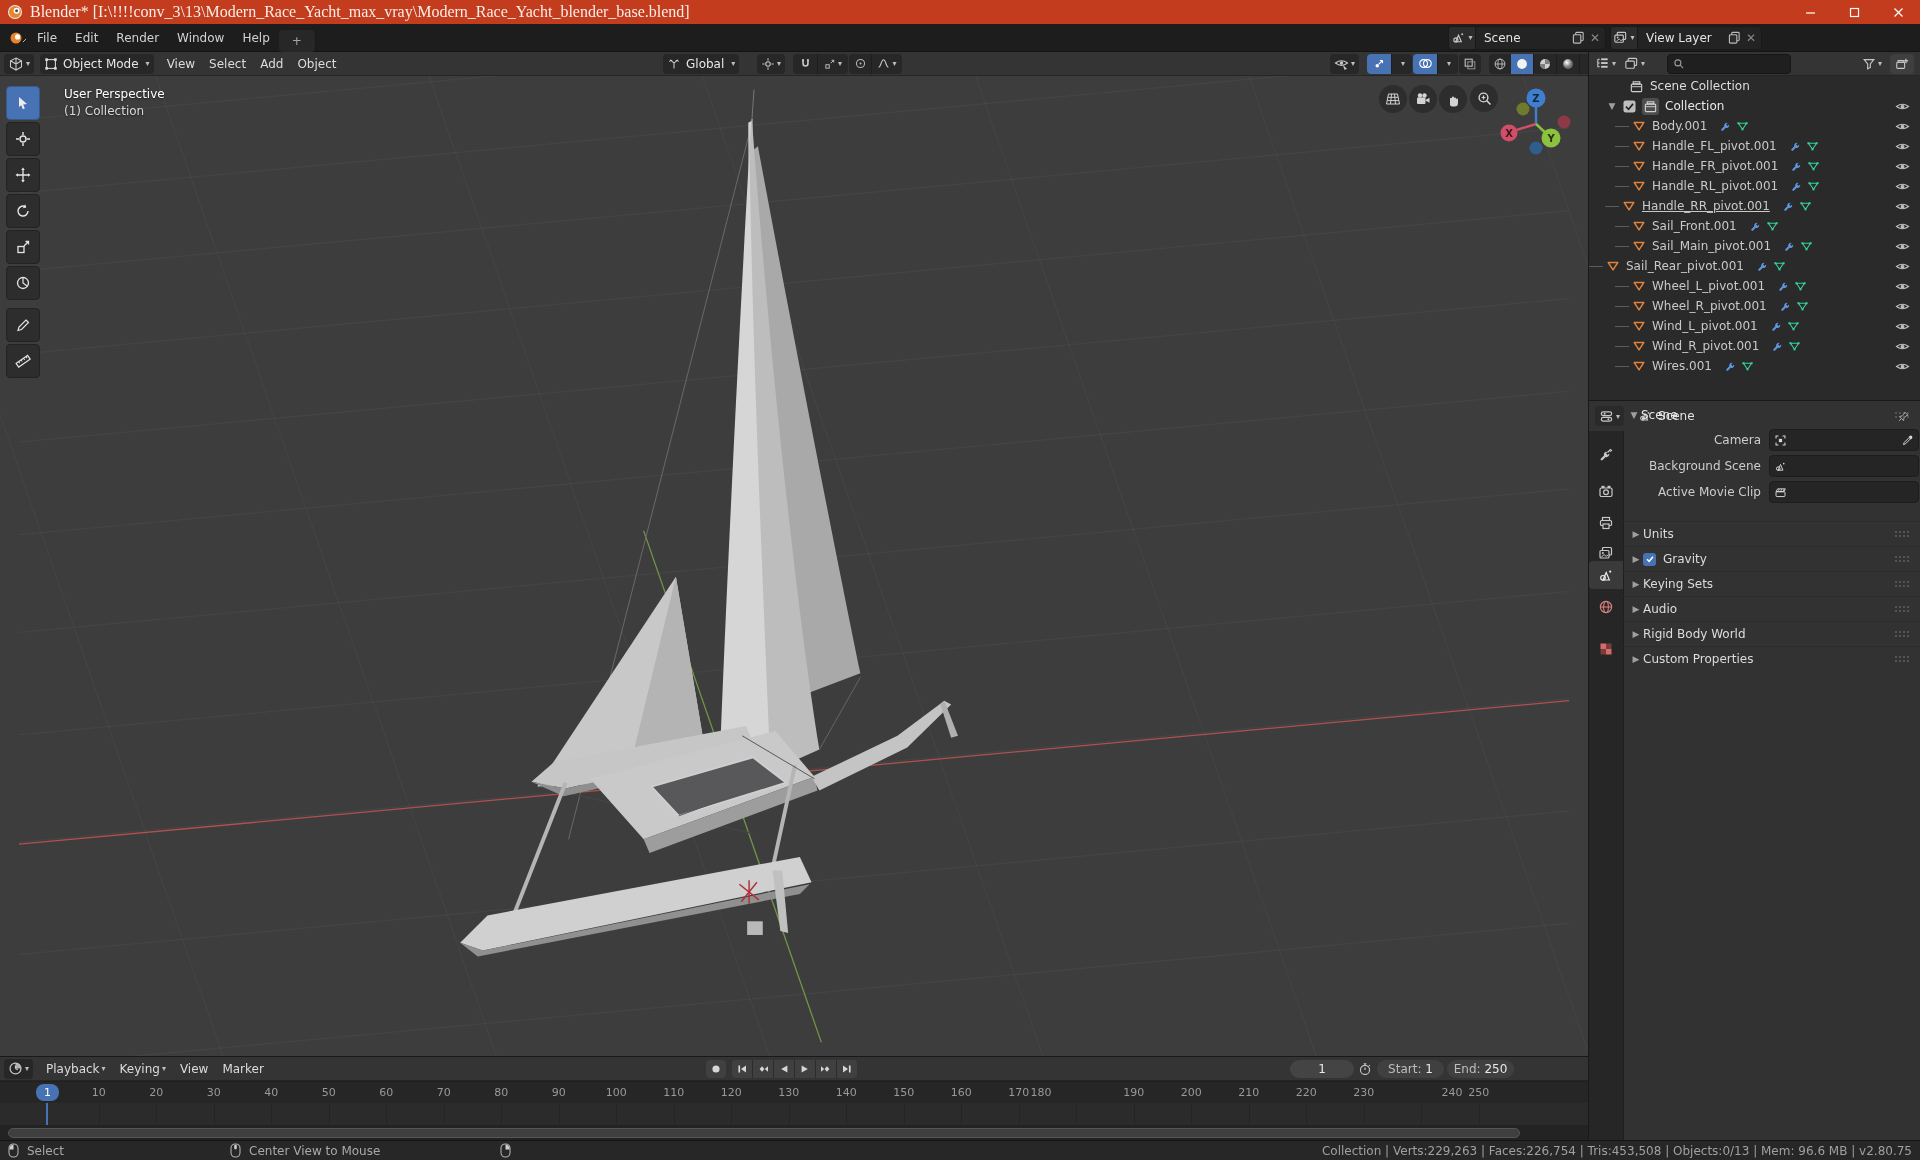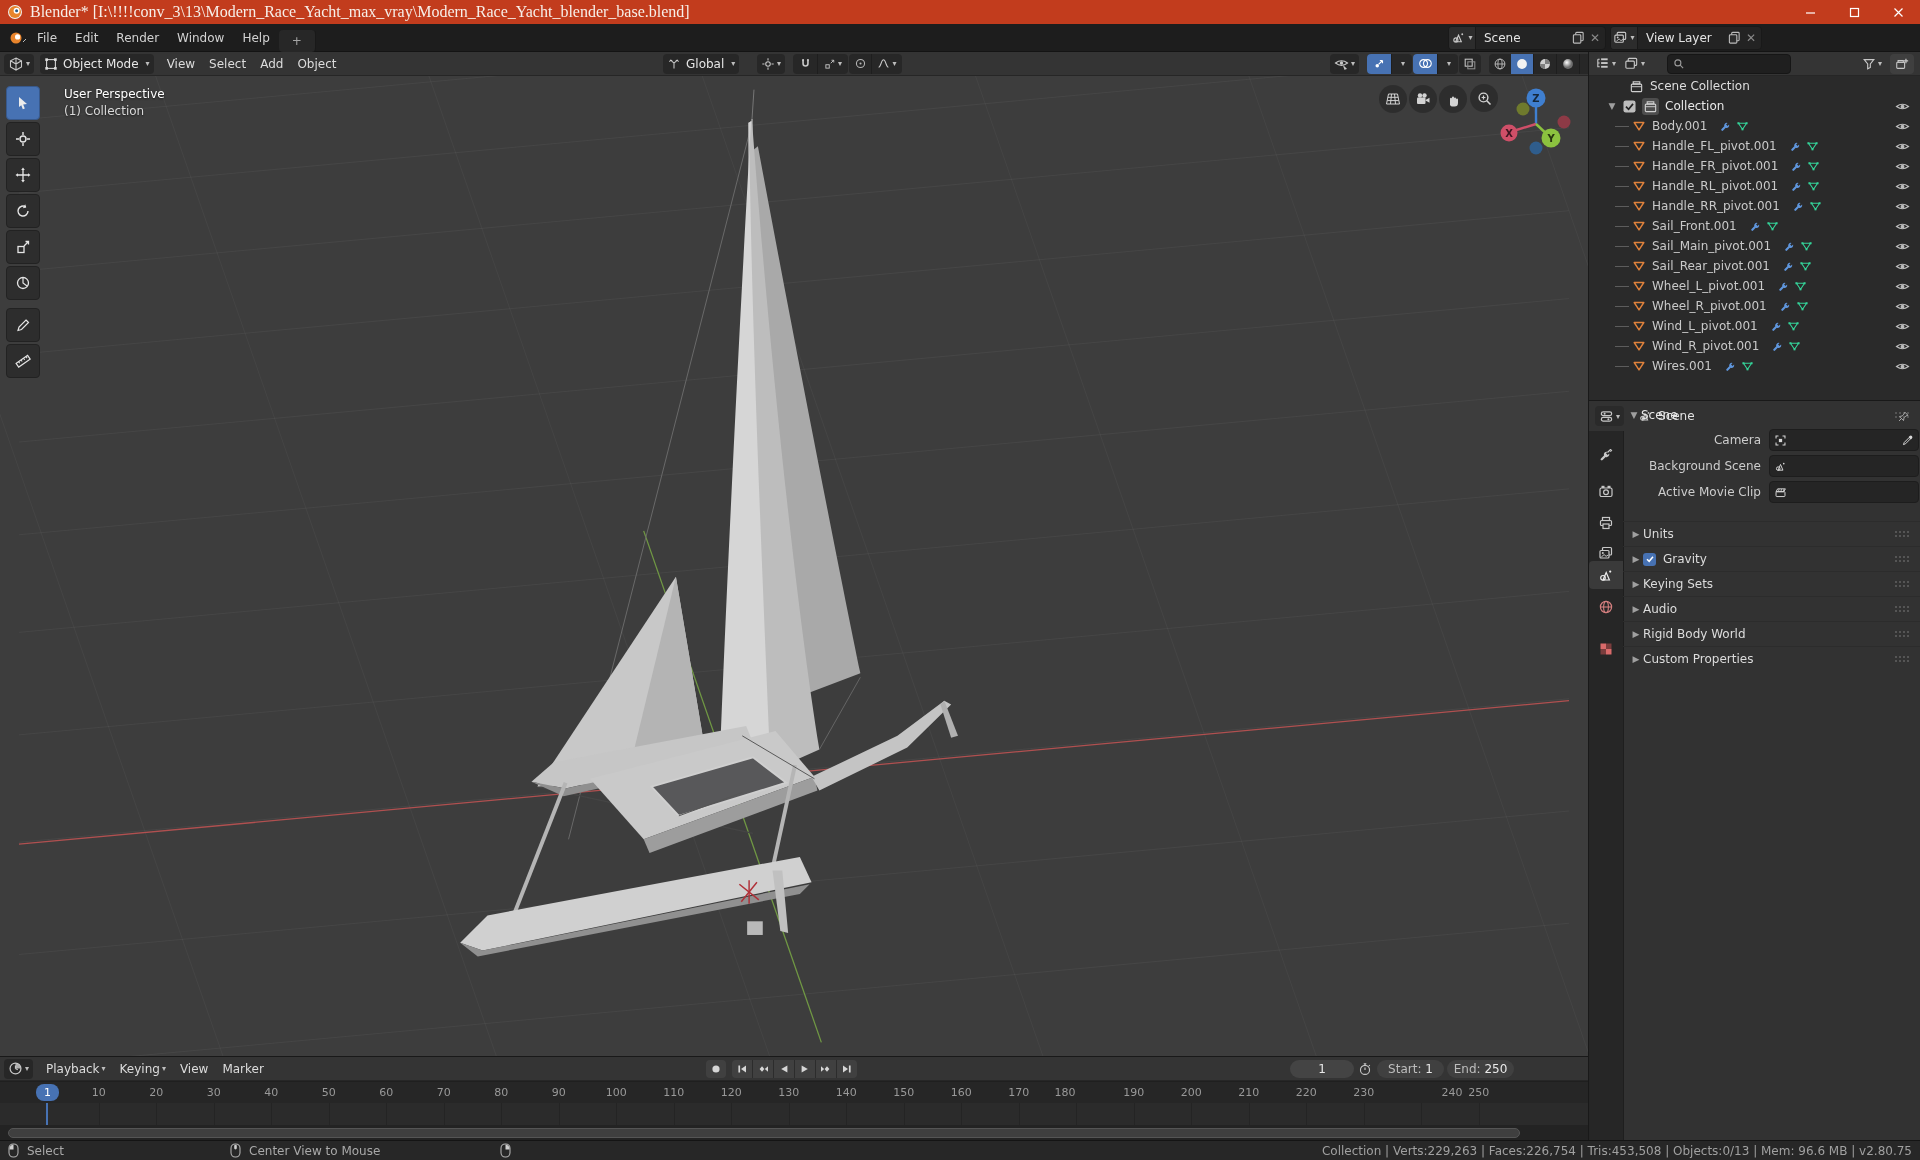--- a/index.html
+++ b/index.html
@@ -679,21 +679,21 @@
             </svg>
           </span>
     <span class="spacer"></span>
     <span>
             <svg width="15" height="13" viewBox="0 0 16 14">
               <path d="M1.5 7 Q8 2.2 14.5 7 Q8 11.8 1.5 7 Z" fill="none" stroke="#bdbdbd" stroke-width="1.2"></path>
               <circle cx="8" cy="7" r="2" fill="#bdbdbd"></circle>
             </svg>
           </span>
         </div>
-        <div class="orow" style="padding-left:26px;">
+        <div class="orow" style="padding-left:16px;text-decoration:underline;">
     <span class="stub"></span>
     <span>
             <svg width="14" height="14" viewBox="0 0 16 16">
               <path d="M2.5 4 H13.5 L8 12.5 Z" fill="none" stroke="#e0823c" stroke-width="1.6" stroke-linejoin="round"></path>
             </svg>
           </span>
     <span class="name">Handle_RR_pivot.001</span>
     <span style="margin-left:12px;">
             <svg width="13" height="13" viewBox="0 0 16 16">
               <path d="M3.2 12.9 c-.7-.7-.7-1.1 0-1.8 l3.3-3.3 a3.2 3.2 0 0 1 4-4.1 L8.7 5.5 l1.9 1.9 1.8-1.8 a3.2 3.2 0 0 1 -4.1 4 l-3.3 3.3 c-.7.7-1.1.7-1.8 0 z" fill="#5f96dd"></path>
@@ -766,21 +766,21 @@
             </svg>
           </span>
     <span class="spacer"></span>
     <span>
             <svg width="15" height="13" viewBox="0 0 16 14">
               <path d="M1.5 7 Q8 2.2 14.5 7 Q8 11.8 1.5 7 Z" fill="none" stroke="#bdbdbd" stroke-width="1.2"></path>
               <circle cx="8" cy="7" r="2" fill="#bdbdbd"></circle>
             </svg>
           </span>
         </div>
-        <div class="orow" style="padding-left:26px;align-items:center;">
+        <div class="orow" style="align-items:center;">
     <span class="stub"></span>
     <span>
             <svg width="14" height="14" viewBox="0 0 16 16">
               <path d="M2.5 4 H13.5 L8 12.5 Z" fill="none" stroke="#e0823c" stroke-width="1.6" stroke-linejoin="round"></path>
             </svg>
           </span>
     <span class="name">Sail_Rear_pivot.001</span>
     <span style="margin-left:12px;">
             <svg width="13" height="13" viewBox="0 0 16 16">
               <path d="M3.2 12.9 c-.7-.7-.7-1.1 0-1.8 l3.3-3.3 a3.2 3.2 0 0 1 4-4.1 L8.7 5.5 l1.9 1.9 1.8-1.8 a3.2 3.2 0 0 1 -4.1 4 l-3.3 3.3 c-.7.7-1.1.7-1.8 0 z" fill="#5f96dd"></path>
@@ -1333,21 +1333,21 @@
         <span class="rlabel" style="left:501.25px;">80</span>
         <span class="rlabel" style="left:558.75px;">90</span>
         <span class="rlabel" style="left:616.25px;">100</span>
         <span class="rlabel" style="left:673.75px;">110</span>
         <span class="rlabel" style="left:731.25px;">120</span>
         <span class="rlabel" style="left:788.75px;">130</span>
         <span class="rlabel" style="left:846.25px;">140</span>
         <span class="rlabel" style="left:903.75px;">150</span>
         <span class="rlabel" style="left:961.25px;">160</span>
         <span class="rlabel" style="left:1018.75px;">170</span>
-        <span class="rlabel" style="left:1065px;text-align:center;">180</span>
+        <span class="rlabel" style="left:1041px;text-align:center;">180</span>
         <span class="rlabel" style="left:1133.75px;">190</span>
         <span class="rlabel" style="left:1191.25px;">200</span>
         <span class="rlabel" style="left:1248.75px;">210</span>
         <span class="rlabel" style="left:1306.25px;">220</span>
         <span class="rlabel" style="left:1363.75px;">230</span>
         <span class="rlabel" style="left:1452px;">240</span>
         <span class="rlabel" style="left:1478.75px;">250</span>
       </div>
     <div id="tl-keys">
       <div id="playhead"></div>

